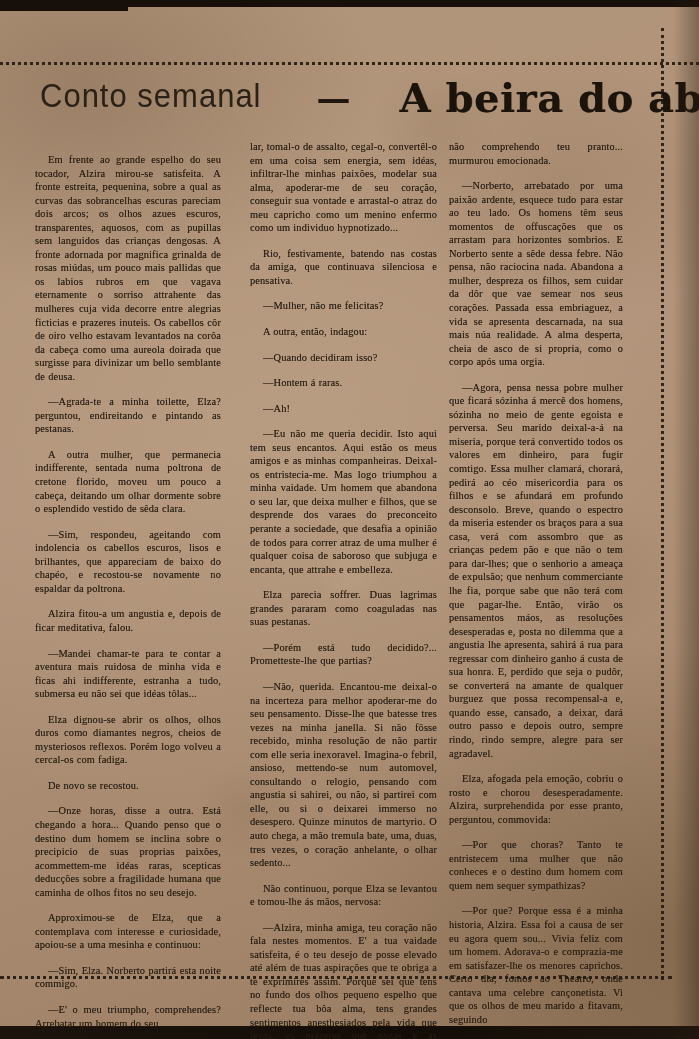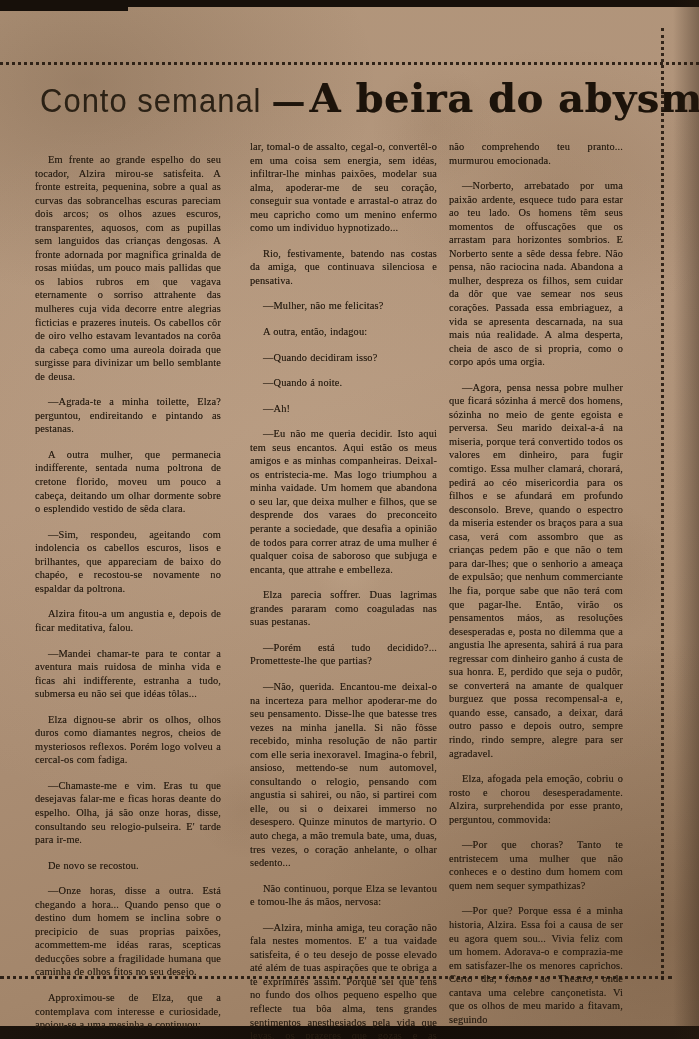--- a/index.html
+++ b/index.html
@@ -24,21 +24,21 @@
     background:linear-gradient(90deg, transparent, rgba(40,26,14,.38)); pointer-events:none;}
   .bar-top{position:absolute; top:0; left:0; width:100%; height:7px; background:#17100a;}
   .bar-top-thick{position:absolute; top:0; left:0; width:128px; height:11px; background:#17100a;}
   .bar-bottom{position:absolute; bottom:0; left:0; width:100%; height:13px;
     background:linear-gradient(90deg,#1b130c 0%, #140d07 60%, #1e150d 100%);}
   .hline{position:absolute; left:0; width:699px; border-top:3px dotted #261a10; opacity:.92;}
   .hline.top-rule{top:62px;}
   .hline.bottom-rule{top:976px; width:672px;}
   .vline{position:absolute; left:661px; top:28px; height:952px; border-left:3px dotted #261a10; opacity:.9;}
 
-  .masthead{position:absolute; left:40px; top:74px; width:630px; display:flex; align-items:flex-end; white-space:nowrap; color:#241a10;}
+  .masthead{position:absolute; left:40px; top:74px; width:630px; display:flex; align-items:center; white-space:nowrap; color:#241a10;gap:45px;}
   .kicker{font-family:"Liberation Sans", sans-serif; font-weight:400; font-size:31px;
     letter-spacing:1px; transform:scaleY(1.08); transform-origin:left bottom; color:#2b2115;}
   .dash{font-family:"DejaVu Serif", serif; font-weight:bold; font-size:34px; margin:0 4px 0 10px; color:#1e150c;}
   .title{font-family:"DejaVu Serif", serif; font-weight:bold; font-size:40px;
     letter-spacing:.5px; color:#1c130a; text-shadow:.4px .4px 0 rgba(28,19,10,.55);}
 
   .col{position:absolute; color:#261c11; font-size:10.4px; line-height:13.55px;
     text-align:justify; letter-spacing:.12px; word-spacing:.4px; hyphens:auto;
     text-shadow:0 0 .5px rgba(38,28,17,.55);}
   #col1{left:23px;  top:141px; width:210px;}
@@ -67,35 +67,34 @@
   </div>
 
   <div class="col" id="col1">
     <p>Em frente ao grande espelho do seu tocador, Alzira mirou-se satisfeita. A fronte estreita, pequenina, sobre a qual as curvas das sobrancelhas escuras pareciam dois arcos; os olhos azues escuros, transparentes, aquosos, com as pupillas sem languidos das crianças dengosas. A fronte adornada por magnifica grinalda de rosas miúdas, um pouco mais pallidas que os labios rubros em que vagava eternamente o sorriso attrahente das mulheres cuja vida decorre entre alegrias ficticias e prazeres inuteis. Os cabellos côr de oiro velho estavam levantados na corôa da cabeça como uma aureola doirada que surgisse para divinizar um bello semblante de deusa.</p>
     <p>—Agrada-te a minha toilette, Elza? perguntou, endireitando e pintando as pestanas.</p>
     <p>A outra mulher, que permanecia indifferente, sentada numa poltrona de cretone florido, moveu um pouco a cabeça, deitando um olhar dormente sobre o esplendido vestido de sêda clara.</p>
     <p>—Sim, respondeu, ageitando com indolencia os cabellos escuros, lisos e brilhantes, que appareciam de baixo do chapéo, e recostou-se novamente no espaldar da poltrona.</p>
     <p>Alzira fitou-a um angustia e, depois de ficar meditativa, falou.</p>
     <p>—Mandei chamar-te para te contar a aventura mais ruidosa de minha vida e ficas ahi indifferente, estranha a tudo, submersa eu não sei que idéas tôlas...</p>
     <p>Elza dignou-se abrir os olhos, olhos duros como diamantes negros, cheios de mysteriosos reflexos. Porém logo volveu a cercal-os com fadiga.</p>
-    <p>—Chamaste-me e vim. Eras tu que desejavas falar-me e ficas horas deante do espelho. Olha, já são onze horas, disse, consultando seu relogio-pulseira. E' tarde para ir-me.</p>
     <p>De novo se recostou.</p>
     <p>—Onze horas, disse a outra. Está chegando a hora... Quando penso que o destino dum homem se inclina sobre o precipicio de suas proprias paixões, acommettem-me idéas raras, scepticas deducções sobre a fragilidade humana que caminha de olhos fitos no seu desejo.</p>
     <p>Approximou-se de Elza, que a contemplava com interesse e curiosidade, apoiou-se a uma mesinha e continuou:</p>
     <p>—Sim, Elza. Norberto partirá esta noite commigo.</p>
     <p>—E' o meu triumpho, comprehendes? Arrebatar um homem do seu</p>
   </div>
 
   <div class="col" id="col2">
     <p class="noindent">lar, tomal-o de assalto, cegal-o, convertêl-o em uma coisa sem energia, sem idéas, infiltrar-lhe minhas paixões, modelar sua alma, apoderar-me de seu coração, conseguir sua vontade e arrastal-o atraz do meu capricho como um menino enfermo como um individuo hypnotizado...</p>
     <p>Rio, festivamente, batendo nas costas da amiga, que continuava silenciosa e pensativa.</p>
     <p>—Mulher, não me felicitas?</p>
     <p>A outra, então, indagou:</p>
     <p>—Quando decidiram isso?</p>
-    <p>—Quando á noite.</p>
+    <p>—Hontem á raras.</p>
     <p>—Ah!</p>
     <p>—Eu não me queria decidir. Isto aqui tem seus encantos. Aqui estão os meus amigos e as minhas companheiras. Deixal-os entristecia-me. Mas logo triumphou a minha vaidade. Um homem que abandona o seu lar, que deixa mulher e filhos, que se desprende dos varaes do preconceito perante a sociedade, que desafia a opinião de todos para correr atraz de uma mulher é qualquer coisa de saboroso que subjuga e encanta, que attrahe e embelleza.</p>
     <p>Elza parecia soffrer. Duas lagrimas grandes pararam como coaguladas nas suas pestanas.</p>
     <p>—Porém está tudo decidido?... Prometteste-lhe que partias?</p>
     <p>—Não, querida. Encantou-me deixal-o na incerteza para melhor apoderar-me do seu pensamento. Disse-lhe que batesse tres vezes na minha janella. Si não fôsse recebido, minha resolução de não partir com elle seria inexoravel. Imagina-o febril, ansioso, mettendo-se num automovel, consultando o relogio, pensando com angustia si sahirei, ou não, si partirei com elle, ou si o deixarei immerso no desespero. Quinze minutos de martyrio. O auto chega, a mão tremula bate, uma, duas, tres vezes, o coração anhelante, o olhar sedento...</p>
     <p>Não continuou, porque Elza se levantou e tomou-lhe ás mãos, nervosa:</p>
     <p>—Alzira, minha amiga, teu coração não fala nestes momentos. E' a tua vaidade satisfeita, é o teu desejo de posse elevado até além de tuas aspirações que te obriga a te exprimires assim. Porque sei que tens no fundo dos olhos pequeno espelho que reflecte tua bôa alma, tens grandes sentimentos anesthesiados pela vida que levas, os prazeres que gozas e as desillusões que soffres.</p>
     <p>—Não comprehendo tuas palavras...</p>
   </div>
 

